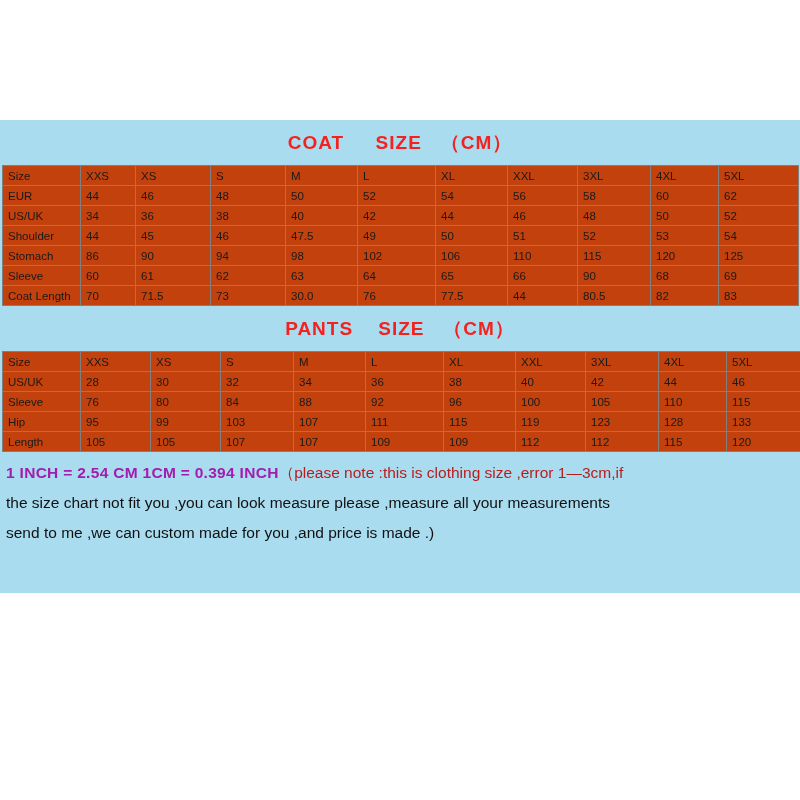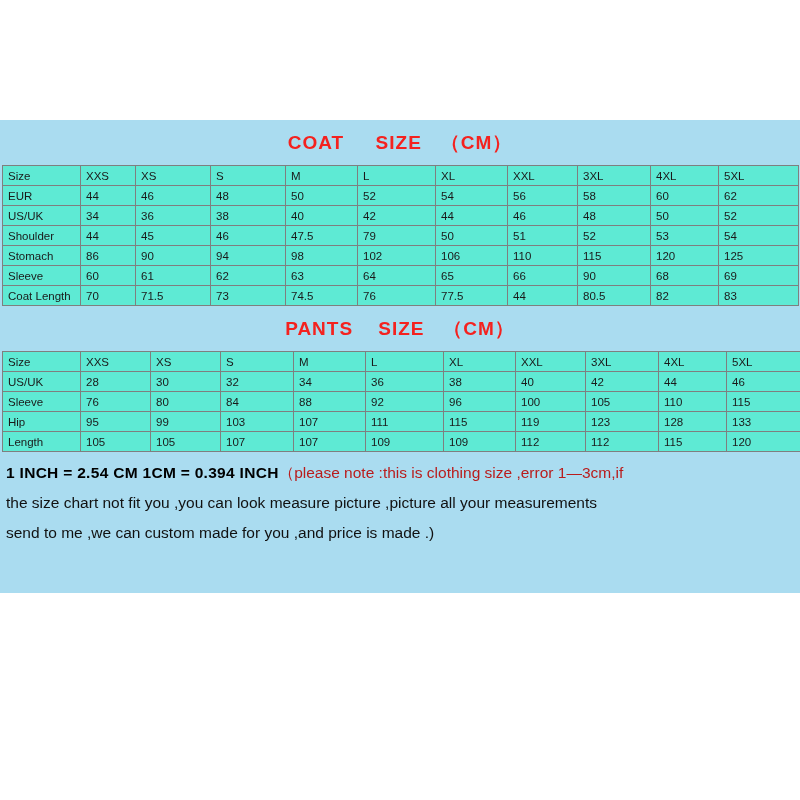--- a/index.html
+++ b/index.html
@@ -35,42 +35,42 @@
     font-size: 19px;
     letter-spacing: 1px;
     padding: 10px 0 9px 0;
     white-space: pre;
   }
   table.size-table {
     border-collapse: collapse;
     width: 796px;
     margin: 0 2px;
     table-layout: fixed;
-    background: #5eead4;
+    background: #c2410c;
   }
   table.size-table td {
     border: 1px solid #7f7f7f;
     font-size: 11.5px;
     color: #1a1a1a;
     padding: 3px 0 3px 5px;
     height: 13px;
     white-space: nowrap;
     overflow: hidden;
   }
   table.size-table tr td:first-child {
     font-weight: normal;
   }
   .note {
     padding: 6px 6px 0 6px;
     line-height: 30px;
     font-size: 15.5px;
     color: #111111;
   }
   .note .red {
-    color: #000000;
+    color: #a21caf;
     font-weight: bold;
     letter-spacing: 0.3px;
   }
   .note .black {
     color: #b91c1c;
   }
   .note-line {
     white-space: nowrap;
   }
 </style>
@@ -135,21 +135,21 @@
           <td>48</td>
           <td>50</td>
           <td>52</td>
         </tr>
         <tr>
           <td>Shoulder</td>
           <td>44</td>
           <td>45</td>
           <td>46</td>
           <td>47.5</td>
-          <td>79</td>
+          <td>49</td>
           <td>50</td>
           <td>51</td>
           <td>52</td>
           <td>53</td>
           <td>54</td>
         </tr>
         <tr>
           <td>Stomach</td>
           <td>86</td>
           <td>90</td>
@@ -173,21 +173,21 @@
           <td>66</td>
           <td>90</td>
           <td>68</td>
           <td>69</td>
         </tr>
         <tr>
           <td>Coat Length</td>
           <td>70</td>
           <td>71.5</td>
           <td>73</td>
-          <td>74.5</td>
+          <td>30.0</td>
           <td>76</td>
           <td>77.5</td>
           <td>44</td>
           <td>80.5</td>
           <td>82</td>
           <td>83</td>
         </tr>
       </tbody>
     </table>
 
@@ -271,18 +271,18 @@
           <td>112</td>
           <td>112</td>
           <td>115</td>
           <td>120</td>
         </tr>
       </tbody>
     </table>
 
     <div class="note">
       <div class="note-line"><span class="red">1 INCH = 2.54 CM    1CM = 0.394 INCH</span><span class="black">（please note :this is clothing size ,error 1—3cm,if</span></div>
-      <div class="note-line">the size chart not fit you ,you can look measure picture ,picture all your measurements</div>
+      <div class="note-line">the size chart not fit you ,you can look measure please ,measure all your measurements</div>
       <div class="note-line">send to me ,we can custom made for you ,and price is made .)</div>
     </div>
 
   </div>
 </div>
 
 </body></html>

